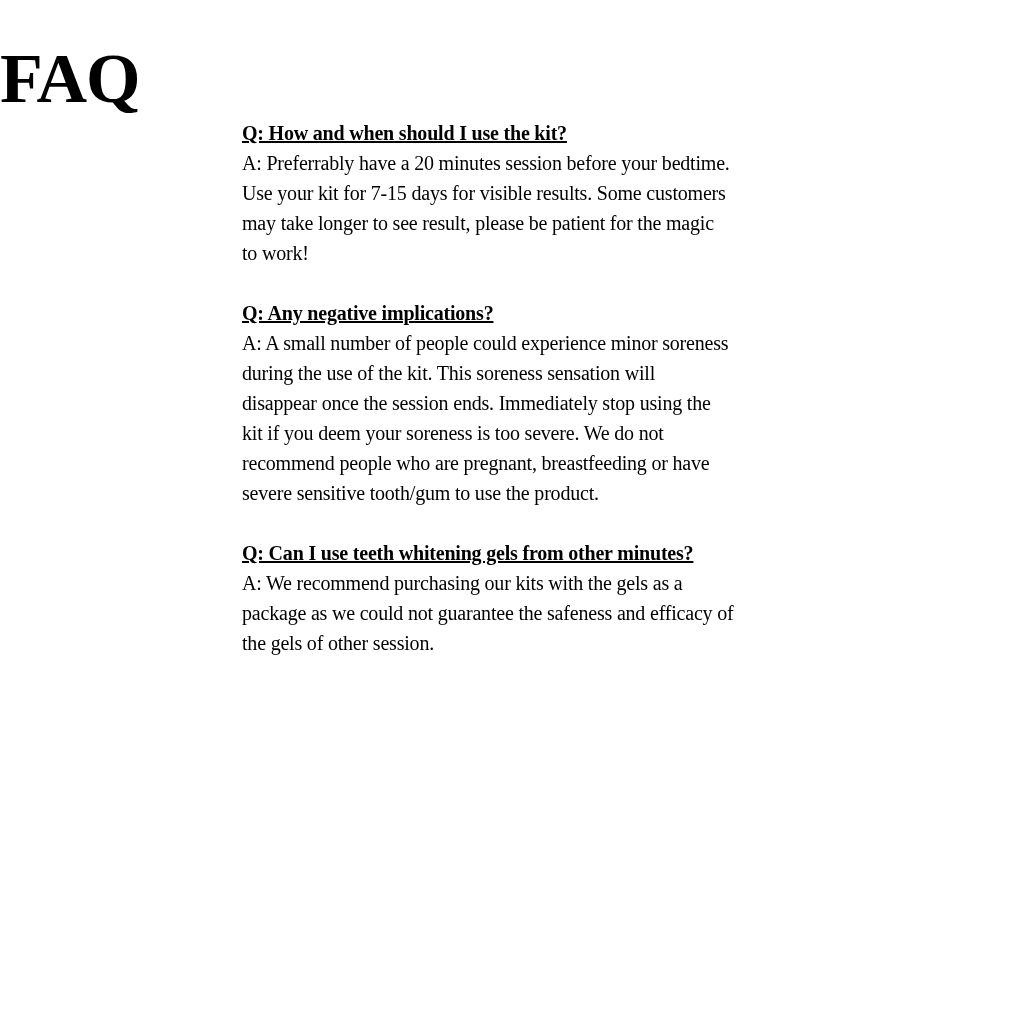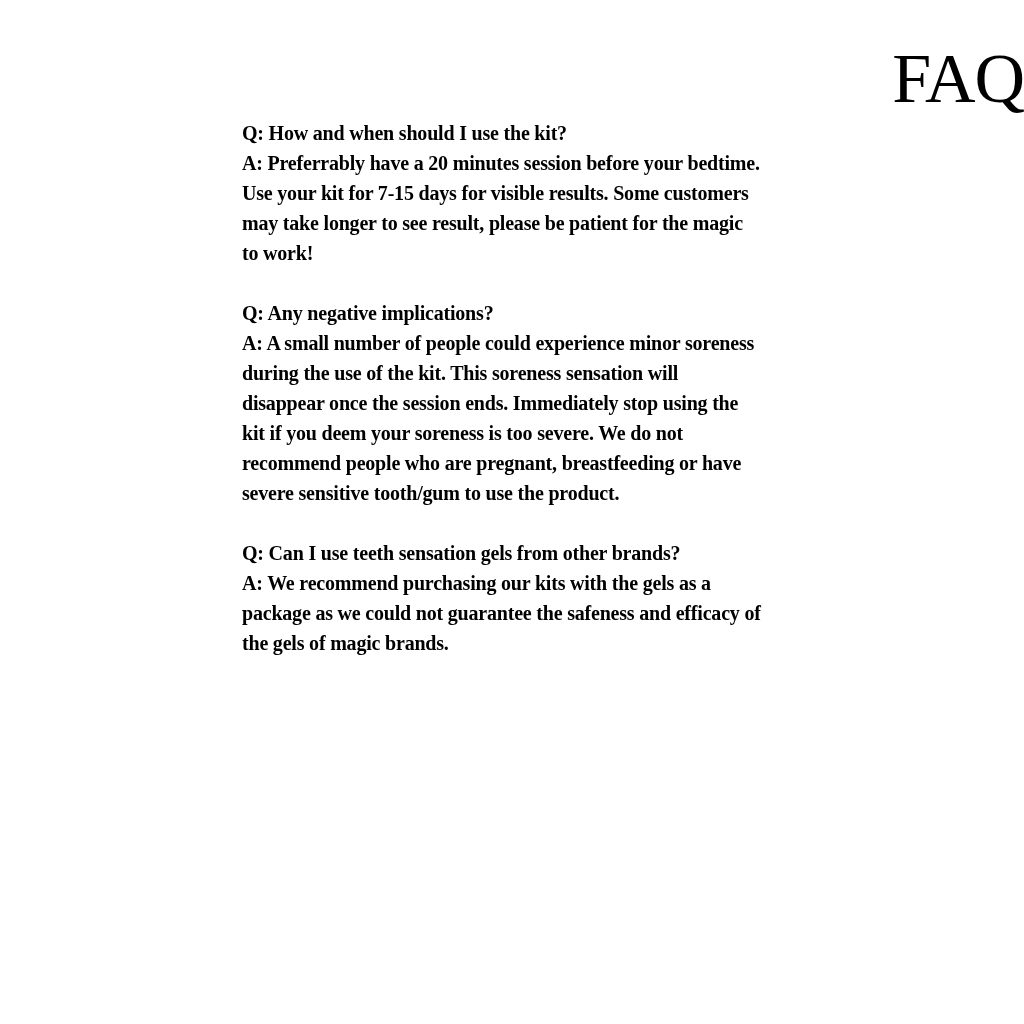--- a/index.html
+++ b/index.html
@@ -18,45 +18,46 @@
     position: relative;
     width: 1024px;
     height: 1024px;
     background: #ffffff;
   }
   .page-title {
     margin: 44px 0 4px 0;
     padding: 0;
     font-size: 70px;
     line-height: 70px;
-    font-weight: normal;
-    text-align: right;
+    font-weight: bold;
+    text-align: left;
     letter-spacing: -1px;
   }
   .faq-content {
     margin-left: 242px;
     width: 620px;
   }
   .faq-item {
     margin: 0 0 30px 0;
   }
   .faq-question {
     margin: 0;
     padding: 0;
     font-size: 20px;
     line-height: 30px;
     font-weight: bold;
     letter-spacing: -0.2px;
+    text-decoration: underline;
   }
   .faq-answer {
     margin: 0;
     padding: 0;
     font-size: 20px;
     line-height: 30px;
-    font-weight: bold;
+    font-weight: normal;
     white-space: pre-line;
     letter-spacing: -0.2px;
   }
 </style>
 </head>
 <body>
 
 <div class="page">
 
   <h1 class="page-title">FAQ</h1>
@@ -81,20 +82,20 @@
 disappear once the session ends. Immediately stop using the
 kit if you deem your soreness is too severe. We do not
 recommend people who are pregnant, breastfeeding or have
 severe sensitive tooth/gum to use the product.</p>
     </section>
 
     <section class="faq-item">
     </section>
 
     <section class="faq-item">
-      <h2 class="faq-question">Q: Can I use teeth sensation gels from other brands?</h2>
+      <h2 class="faq-question">Q: Can I use teeth whitening gels from other minutes?</h2>
       <p class="faq-answer">A: We recommend purchasing our kits with the gels as a
 package as we could not guarantee the safeness and efficacy of
-the gels of magic brands.</p>
+the gels of other session.</p>
     </section>
 
   </div>
 </div>
 
 </body></html>

